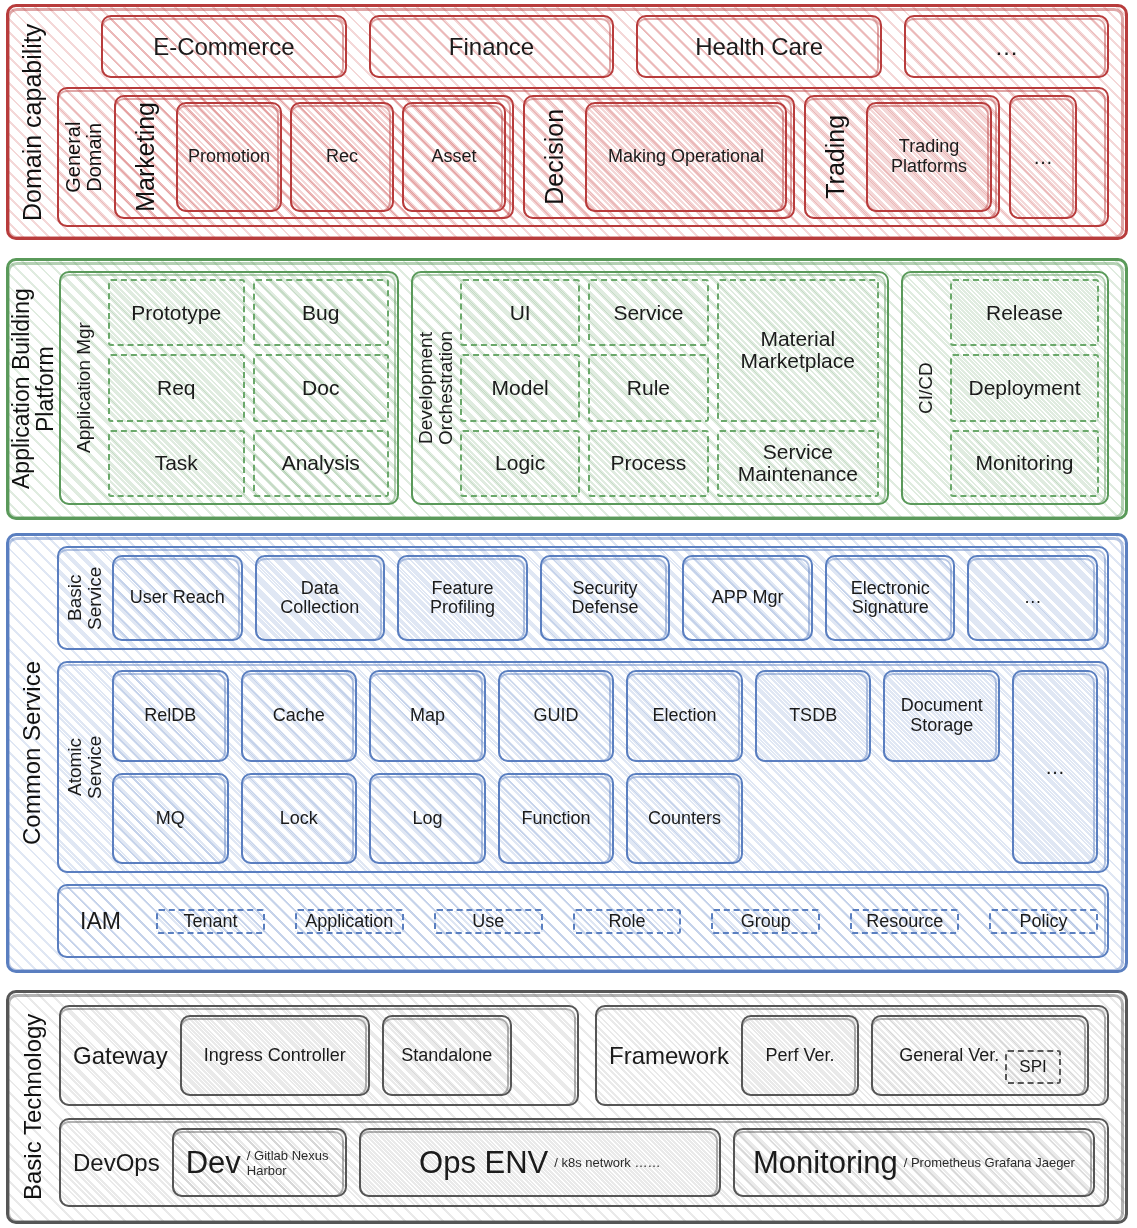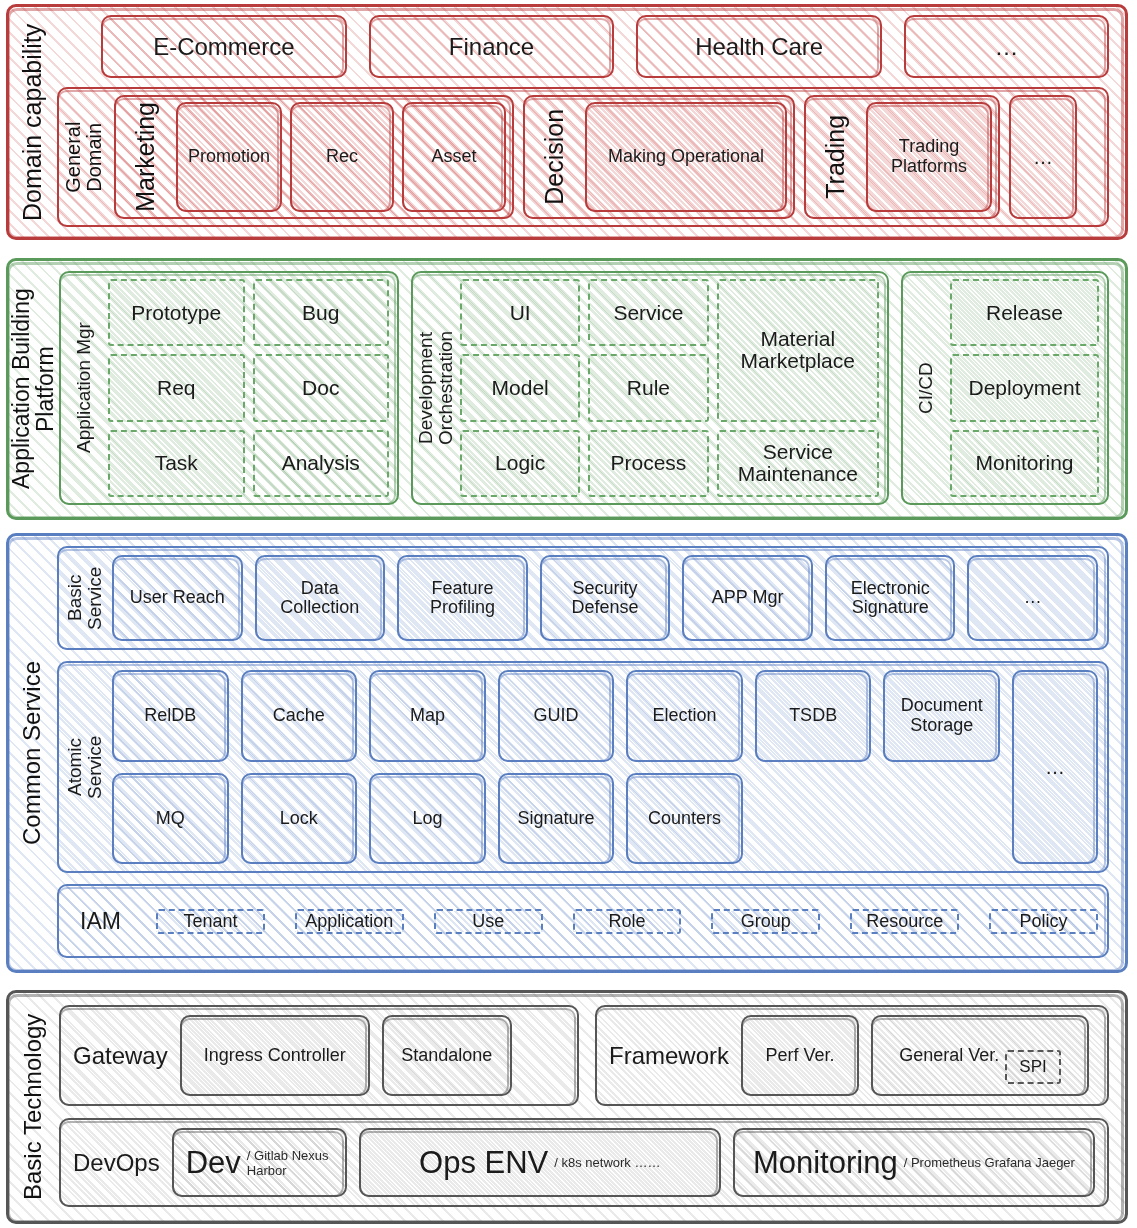--- a/index.html
+++ b/index.html
@@ -252,21 +252,21 @@
             <div class="cs-item sk hatch-blue">Cache</div>
             <div class="cs-item sk hatch-blue">Map</div>
             <div class="cs-item sk hatch-blue">GUID</div>
             <div class="cs-item sk hatch-blue">Election</div>
             <div class="cs-item sk hatch-blue">TSDB</div>
             <div class="cs-item sk hatch-blue">Document
 Storage</div>
             <div class="cs-item sk hatch-blue">MQ</div>
             <div class="cs-item sk hatch-blue">Lock</div>
             <div class="cs-item sk hatch-blue">Log</div>
-            <div class="cs-item sk hatch-blue">Signature</div>
+            <div class="cs-item sk hatch-blue">Function</div>
             <div class="cs-item sk hatch-blue">Counters</div>
           </div>
           <div id="atomic-more" class="sk hatch-blue">…</div>
         </div>
       </div>
 
       <div class="cs-sec sk hatch-blue" id="sec-iam">
         <div id="iam-label">IAM</div>
         <div id="iam-row">
           <div class="iam-item hatch-blue">Tenant</div>

